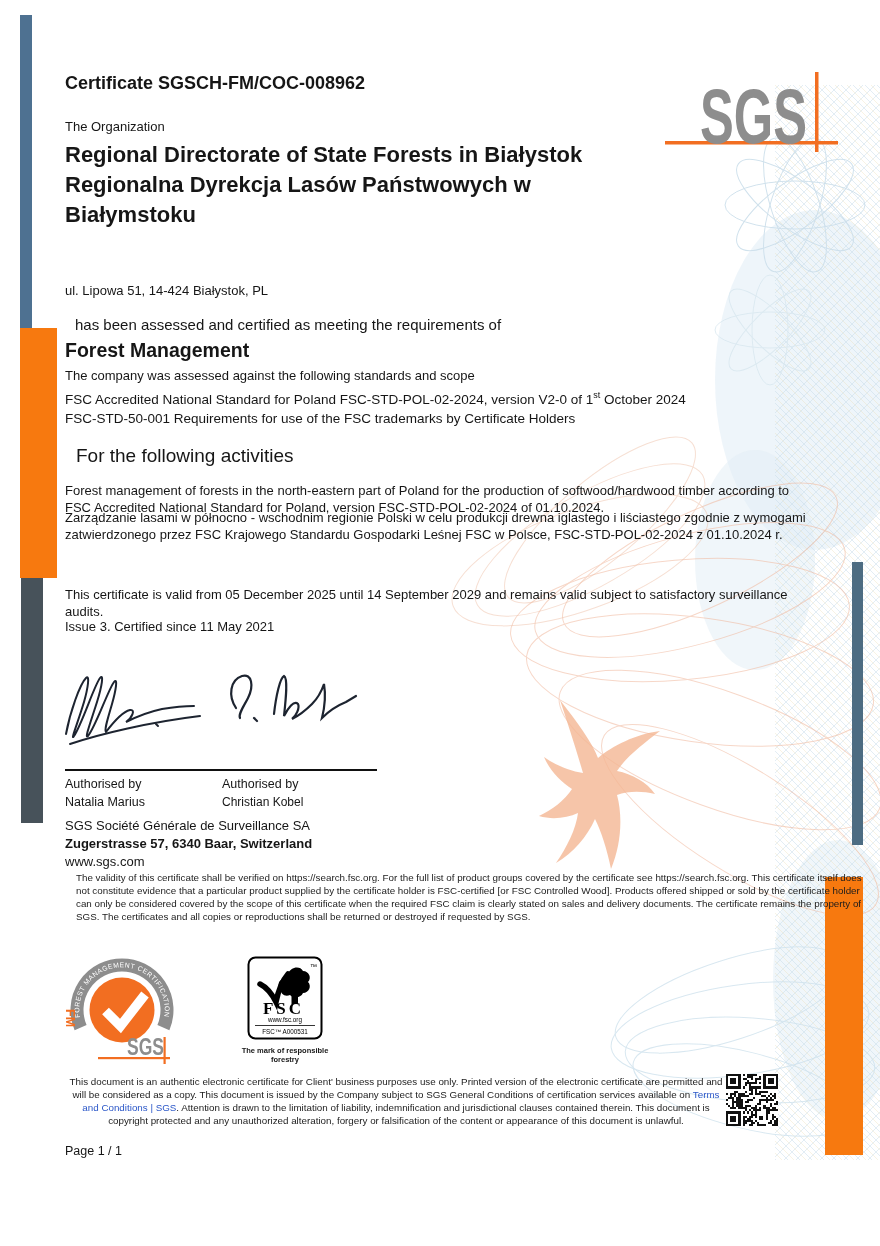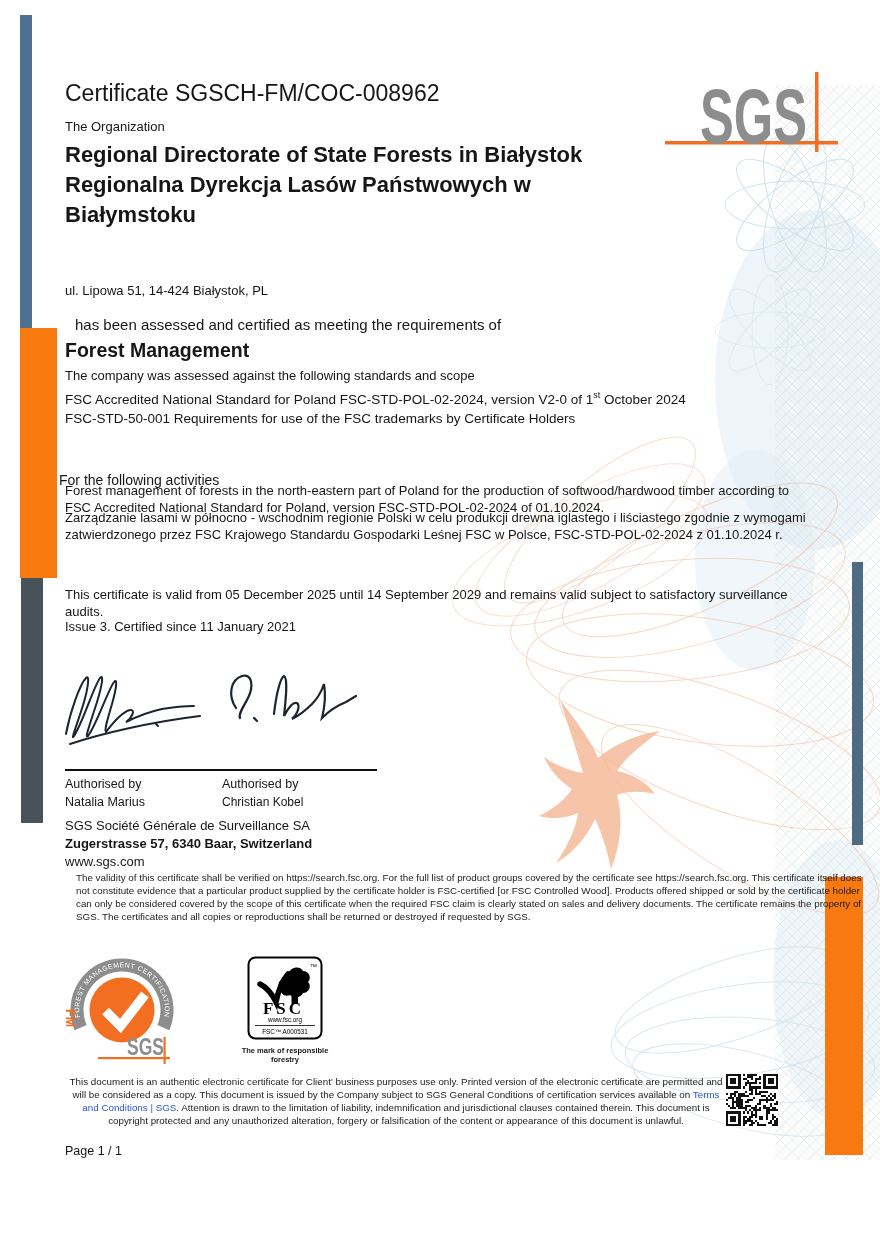--- a/index.html
+++ b/index.html
@@ -1,30 +1,30 @@
 <!DOCTYPE html>
 <html><head>
 <meta charset="utf-8">
 <style>
   html,body{margin:0;padding:0;background:#fff;}
   .page{position:relative;width:880px;height:1246px;background:#ffffff;overflow:hidden;
         font-family:"Liberation Sans",sans-serif;color:#161616;}
   .bg-art{position:absolute;left:0;top:0;z-index:0;pointer-events:none;}
   .bar{position:absolute;z-index:1;}
   .content{position:absolute;z-index:2;}
-  .cert-title{left:65px;top:80px;font-size:23px;}
+  .cert-title{left:65px;top:73px;font-size:18px;font-weight:bold;}
   .org-label{left:65px;top:119px;font-size:13px;}
   .org-names{left:65px;top:140px;width:590px;font-size:22px;font-weight:bold;line-height:30px;}
   .org-address{left:65px;top:283px;font-size:13px;}
   .assess-intro{left:75px;top:316px;font-size:15px;}
   .scheme{left:65px;top:339px;font-size:19.5px;font-weight:bold;}
   .std-intro{left:65px;top:368px;font-size:13px;}
   .std-line1{left:65px;top:390px;font-size:13.5px;}
   .std-line2{left:65px;top:411px;font-size:13.5px;}
-  .act-label{left:59px;top:445px;font-size:14px;margin-top:27px;}
+  .act-label{left:76px;top:445px;font-size:19px;}
   .act-en{left:65px;top:482px;width:748px;font-size:13px;line-height:17px;}
   .act-pl{left:65px;top:509px;width:772px;font-size:13px;line-height:17px;}
   .validity{left:65px;top:586px;width:745px;font-size:13px;line-height:17px;}
   .issue{left:65px;top:619px;font-size:13px;}
   .sig-rule{left:65px;top:769px;width:312px;height:2px;background:#111;}
   .auth-label-l{left:65px;top:777px;font-size:12.5px;}
   .auth-label-r{left:222px;top:777px;font-size:12.5px;}
   .auth-name-l{left:65px;top:795px;font-size:12.5px;}
   .auth-name-r{left:222px;top:795px;font-size:12px;}
   .issuer-company{left:65px;top:818px;font-size:13px;}
@@ -116,21 +116,21 @@
   <div class="content scheme">Forest Management</div>
   <div class="content std-intro">The company was assessed against the following standards and scope</div>
   <div class="content std-line1"><span>FSC Accredited National Standard for Poland FSC-STD-POL-02-2024, version V2-0 of 1</span><sup>st</sup><span> October 2024</span></div>
   <div class="content std-line2">FSC-STD-50-001 Requirements for use of the FSC trademarks by Certificate Holders</div>
 
   <div class="content act-label">For the following activities</div>
   <div class="content act-en">Forest management of forests in the north-eastern part of Poland for the production of softwood/hardwood timber according to FSC Accredited National Standard for Poland, version FSC-STD-POL-02-2024 of 01.10.2024.</div>
   <div class="content act-pl">Zarządzanie lasami w północno - wschodnim regionie Polski w celu produkcji drewna iglastego i liściastego zgodnie z wymogami zatwierdzonego przez FSC Krajowego Standardu Gospodarki Leśnej FSC w Polsce, FSC-STD-POL-02-2024 z 01.10.2024 r.</div>
 
   <div class="content validity">This certificate is valid from 05 December 2025 until 14 September 2029 and remains valid subject to satisfactory surveillance audits.</div>
-  <div class="content issue">Issue 3. Certified since 11 January 2021</div>
+  <div class="content issue">Issue 3. Certified since 11 May 2021</div>
 
   <svg class="content" style="left:58px;top:662px;" width="330" height="105" viewBox="0 0 330 105">
     <g stroke="#1d2430" stroke-width="2" fill="none" stroke-linecap="round">
       <path d="M8 72 C12 50 22 22 28 16 C32 12 30 26 26 40 C20 60 12 80 16 74 C24 62 36 24 42 16
                C46 11 44 24 39 40 C33 59 26 78 30 74 C38 64 50 28 56 20 C60 15 58 28 54 42
                C50 56 46 68 48 70 C54 62 64 50 72 48 C78 47 74 56 68 60 C76 56 90 50 104 47
                C116 45 128 44 136 44"></path>
       <path d="M12 82 C42 72 92 60 142 54"></path>
       <path d="M98 62 l2 2"></path>
     </g>

